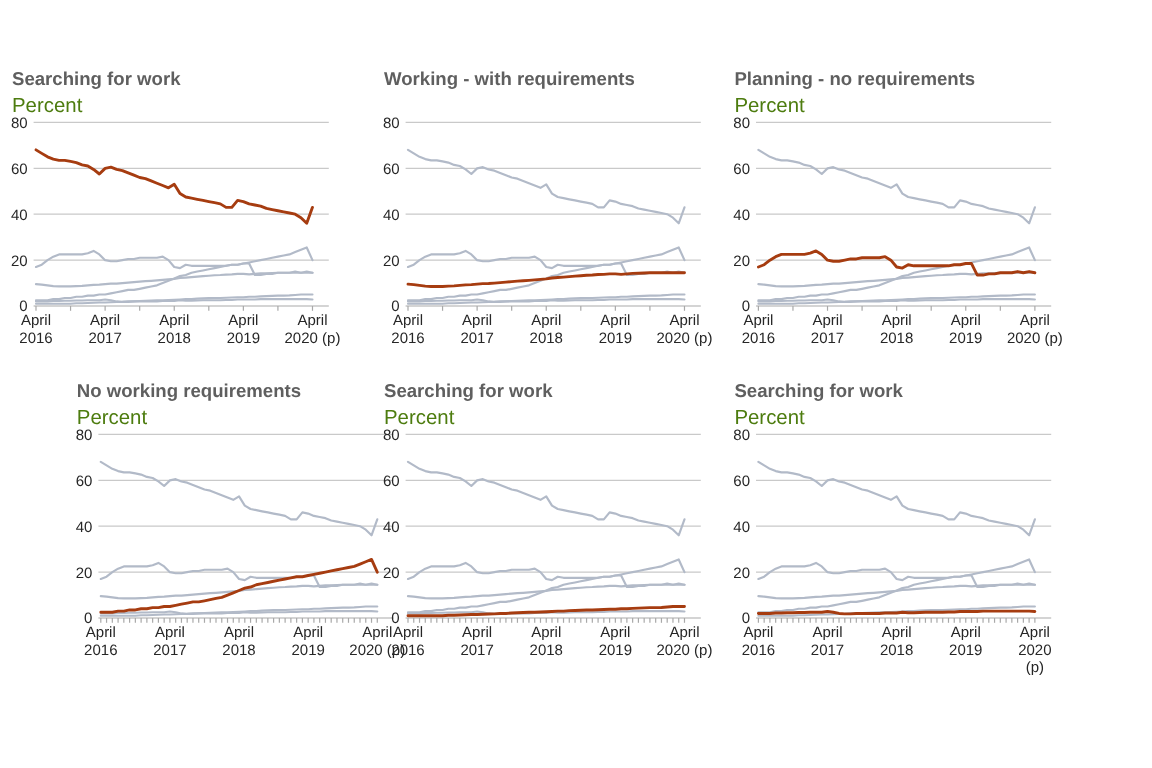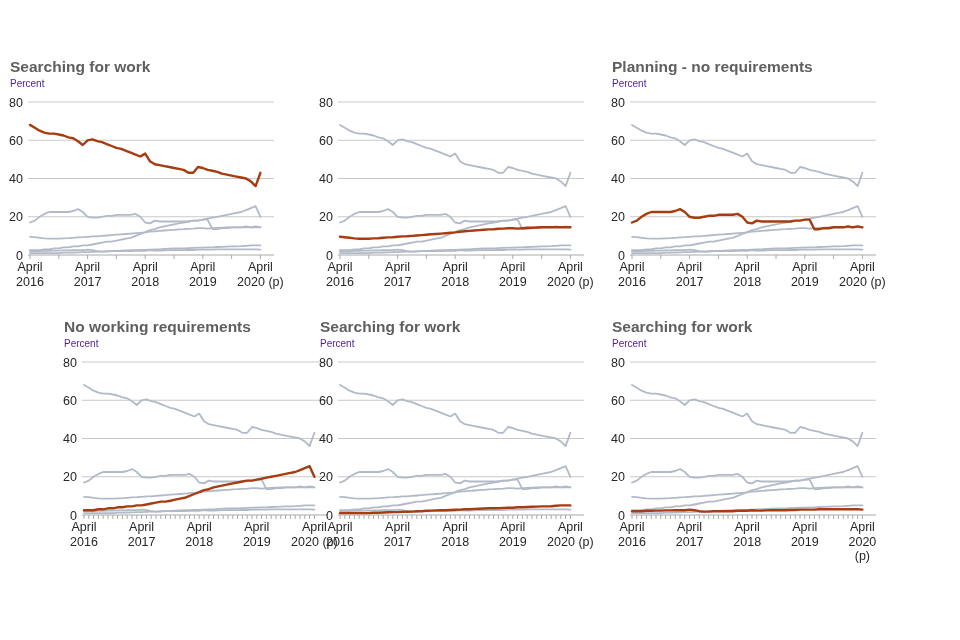--- a/index.html
+++ b/index.html
@@ -1,20 +1,20 @@
 <!DOCTYPE html>
 <html><head>
 <meta charset="utf-8">
 <style>
   html,body{margin:0;padding:0;background:#ffffff;}
   body{width:960px;height:640px;overflow:hidden;font-family:"Liberation Sans",sans-serif;}
   .canvas{position:relative;width:960px;height:640px;background:#ffffff;}
   .panel{position:absolute;width:300px;height:262px;}
   .panel-title{position:absolute;top:6px;left:2px;font-size:15.5px;font-weight:bold;color:#5f5f5f;white-space:nowrap;}
-  .panel-subtitle{position:absolute;top:26px;left:2px;font-size:10px;color:#4c1d95;white-space:nowrap;}
+  .panel-subtitle{position:absolute;top:26px;left:2px;font-size:17px;color:#4d7c0f;white-space:nowrap;}
   .panel svg{position:absolute;top:46px;left:0;overflow:visible;font-family:"Liberation Sans",sans-serif;}
 </style>
 </head>
 <body>
 
 <div class="canvas">
 
   <div class="panel" style="left:8px;top:52px;">
     <div class="panel-title">Searching for work</div>
     <div class="panel-subtitle">Percent</div>
@@ -51,20 +51,21 @@
         <polyline points="22.0,138.8 26.8,139.2 31.6,139.8 36.4,140.4 41.2,140.7 46.0,140.7 50.8,140.7 55.6,140.4 60.4,140.2 65.2,139.8 70.0,139.4 74.8,139.2 79.6,138.8 84.4,138.4 89.2,138.3 94.0,137.9 98.8,137.5 103.6,137.1 108.4,136.7 113.2,136.3 118.0,136.0 122.8,135.6 127.6,135.2 132.4,134.8 137.2,134.4 142.0,133.7 146.8,133.3 151.6,132.9 156.4,132.5 161.2,132.1 166.0,131.8 170.8,131.4 175.6,131.2 180.4,130.8 185.2,130.6 190.0,130.2 194.8,130.2 199.6,130.6 204.4,130.2 209.2,129.8 214.0,129.7 218.8,129.5 223.6,129.3 228.4,129.3 233.2,129.3 238.0,129.3 242.8,129.3 247.6,129.3 252.4,129.3" fill="none" stroke="#B2BAC8" stroke-width="1.8" stroke-linejoin="round" stroke-linecap="round"></polyline>
         <polyline points="22.0,124.5 26.8,122.6 31.6,118.8 36.4,115.9 41.2,114.0 46.0,114.0 50.8,114.0 55.6,114.0 60.4,114.0 65.2,113.0 70.0,111.1 74.8,114.0 79.6,118.8 84.4,119.7 89.2,119.7 94.0,118.8 98.8,117.8 103.6,117.8 108.4,116.8 113.2,116.8 118.0,116.8 122.8,116.8 127.6,115.9 132.4,118.8 137.2,124.5 142.0,125.4 146.8,122.6 151.6,123.5 156.4,123.5 161.2,123.5 166.0,123.5 170.8,123.5 175.6,123.5 180.4,123.5 185.2,122.6 190.0,122.6 194.8,121.6 199.6,121.6 204.4,131.2 209.2,131.2 214.0,130.2 218.8,130.2 223.6,129.3 228.4,129.3 233.2,129.3 238.0,128.3 242.8,129.3 247.6,128.3 252.4,129.3" fill="none" stroke="#B2BAC8" stroke-width="1.8" stroke-linejoin="round" stroke-linecap="round"></polyline>
         <polyline points="22.0,152.2 26.8,152.2 31.6,152.2 36.4,151.3 41.2,151.3 46.0,150.3 50.8,150.3 55.6,149.3 60.4,149.3 65.2,148.4 70.0,148.4 74.8,147.4 79.6,147.4 84.4,146.5 89.2,145.5 94.0,144.6 98.8,143.6 103.6,143.6 108.4,142.7 113.2,141.7 118.0,140.7 122.8,139.8 127.6,137.9 132.4,136.0 137.2,134.1 142.0,132.1 146.8,131.2 151.6,129.3 156.4,128.3 161.2,127.4 166.0,126.4 170.8,125.4 175.6,124.5 180.4,123.5 185.2,122.6 190.0,122.6 194.8,121.6 199.6,120.7 204.4,119.7 209.2,118.8 214.0,117.8 218.8,116.8 223.6,115.9 228.4,114.9 233.2,114.0 238.0,112.1 242.8,110.1 247.6,108.2 252.4,118.8" fill="none" stroke="#B2BAC8" stroke-width="1.8" stroke-linejoin="round" stroke-linecap="round"></polyline>
         <polyline points="22.0,155.1 26.8,155.1 31.6,155.1 36.4,155.1 41.2,155.1 46.0,155.1 50.8,155.1 55.6,154.7 60.4,154.7 65.2,154.5 70.0,154.3 74.8,154.1 79.6,154.1 84.4,153.9 89.2,153.7 94.0,153.6 98.8,153.2 103.6,153.2 108.4,152.8 113.2,152.6 118.0,152.4 122.8,152.2 127.6,152.2 132.4,152.0 137.2,151.8 142.0,151.6 146.8,151.3 151.6,151.3 156.4,150.9 161.2,150.7 166.0,150.5 170.8,150.3 175.6,150.3 180.4,150.1 185.2,149.9 190.0,149.7 194.8,149.7 199.6,149.3 204.4,149.3 209.2,149.0 214.0,148.8 218.8,148.6 223.6,148.4 228.4,148.4 233.2,148.2 238.0,147.8 242.8,147.4 247.6,147.4 252.4,147.4" fill="none" stroke="#B2BAC8" stroke-width="1.8" stroke-linejoin="round" stroke-linecap="round"></polyline>
         <polyline points="22.0,153.2 26.8,153.2 31.6,153.2 36.4,152.8 41.2,152.8 46.0,152.6 50.8,152.6 55.6,152.4 60.4,152.4 65.2,152.2 70.0,152.2 74.8,152.2 79.6,151.6 84.4,152.2 89.2,153.2 94.0,153.6 98.8,153.6 103.6,153.2 108.4,153.2 113.2,153.2 118.0,153.2 122.8,153.2 127.6,152.8 132.4,152.8 137.2,152.8 142.0,152.2 146.8,152.6 151.6,152.6 156.4,152.4 161.2,152.2 166.0,152.2 170.8,152.2 175.6,152.2 180.4,152.0 185.2,152.0 190.0,151.6 194.8,151.6 199.6,151.6 204.4,151.6 209.2,151.3 214.0,151.3 218.8,151.3 223.6,151.3 228.4,151.3 233.2,151.3 238.0,151.3 242.8,151.3 247.6,151.3 252.4,151.6" fill="none" stroke="#B2BAC8" stroke-width="1.8" stroke-linejoin="round" stroke-linecap="round"></polyline>
         <polyline points="22.0,26.9 26.8,29.8 31.6,32.7 36.4,34.6 41.2,35.6 46.0,35.6 50.8,36.5 55.6,37.5 60.4,39.4 65.2,40.3 70.0,43.2 74.8,47.0 79.6,42.3 84.4,41.3 89.2,43.2 94.0,44.2 98.8,46.1 103.6,48.0 108.4,49.9 113.2,50.9 118.0,52.8 122.8,54.7 127.6,56.6 132.4,58.5 137.2,55.6 142.0,63.3 146.8,66.2 151.6,67.1 156.4,68.1 161.2,69.0 166.0,70.0 170.8,70.9 175.6,71.9 180.4,74.8 185.2,74.8 190.0,69.0 194.8,70.0 199.6,71.9 204.4,72.8 209.2,73.8 214.0,75.7 218.8,76.7 223.6,77.6 228.4,78.6 233.2,79.5 238.0,80.5 242.8,83.4 247.6,88.1 252.4,74.8" fill="none" stroke="#A63C10" stroke-width="2.4" stroke-linejoin="round" stroke-linecap="round"></polyline>
       </svg>
   </div>
 
   <div class="panel" style="left:318px;top:52px;">
+    <div class="panel-title">Working - with requirements</div>
     <div class="panel-subtitle"></div>
     <svg width="292" height="215">
         <line x1="20" x2="266" y1="157" y2="157" stroke="#A9A9A9" stroke-width="1"></line>
         <text x="15" y="161.5" text-anchor="end" fill="#262626" font-size="12.5">0</text>
         <line x1="20" x2="266" y1="118.75" y2="118.75" stroke="#C9C9C9" stroke-width="1"></line>
         <text x="15" y="123.25" text-anchor="end" fill="#262626" font-size="12.5">20</text>
         <line x1="20" x2="266" y1="80.5" y2="80.5" stroke="#C9C9C9" stroke-width="1"></line>
         <text x="15" y="85" text-anchor="end" fill="#262626" font-size="12.5">40</text>
         <line x1="20" x2="266" y1="42.25" y2="42.25" stroke="#C9C9C9" stroke-width="1"></line>
         <text x="15" y="46.75" text-anchor="end" fill="#262626" font-size="12.5">60</text>

